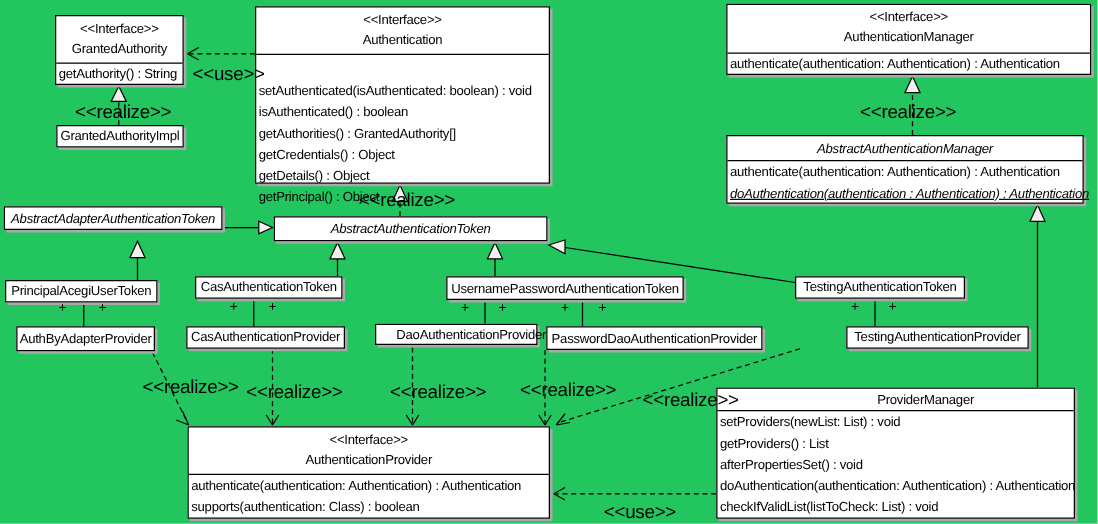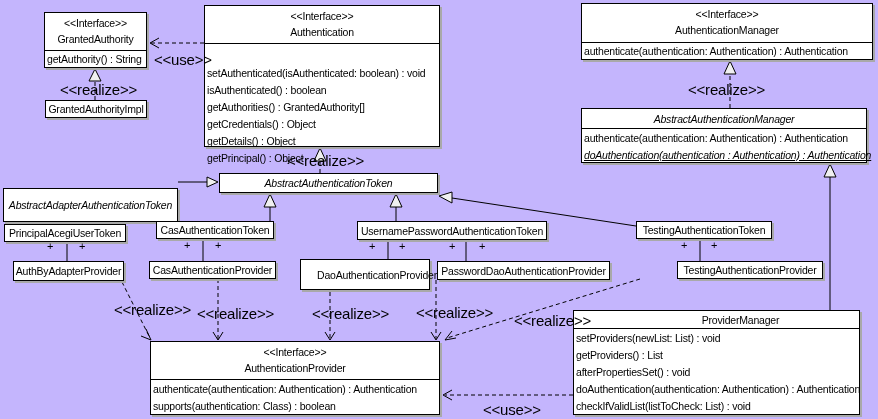--- a/index.html
+++ b/index.html
@@ -1,18 +1,18 @@
 <!DOCTYPE html>
 <html><head>
 <meta charset="utf-8">
 <style>
   html,body{margin:0;padding:0;background:#f0f0f0;}
   #stage{
     position:relative;width:878px;height:419px;overflow:hidden;
-    background:#c4b5fd;
+    background:#22c55e;
     font-family:"Liberation Sans","DejaVu Sans",sans-serif;
     font-size:10.5px;color:#000;letter-spacing:-0.2px;
   }
   svg.wires{position:absolute;left:0;top:0;z-index:1;}
   .cls{
     position:absolute;z-index:2;background:#fff;border:1px solid #000;
     box-shadow:2px 2px 0 #a9a9a9;box-sizing:border-box;
   }
   .cls .hdr{border-bottom:1px solid #000;text-align:center;}
   .cls .hdr .stereo{height:18px;line-height:20px;}
@@ -174,21 +174,21 @@
   </div>
 
   <div class="cls" style="left:581px;top:108px;width:286px;height:55px;">
     <div class="hdr1 italic" style="height:19px;">AbstractAuthenticationManager</div>
     <div class="methods" style="height:34px;">
       <div class="m">authenticate(authentication: Authentication) : Authentication</div>
       <div class="m italic uline">doAuthentication(authentication : Authentication) : Authentication</div>
     </div>
   </div>
 
-  <div class="cls simple italic" style="left:3px;top:188px;width:175px;height:34px;">
+  <div class="cls simple italic" style="left:3px;top:165px;width:175px;height:19px;">
     <span>AbstractAdapterAuthenticationToken</span>
   </div>
 
   <div class="cls simple italic" style="left:219px;top:173px;width:219px;height:20px;">
     <span>AbstractAuthenticationToken</span>
   </div>
 
   <div class="cls simple" style="left:4px;top:224px;width:122px;height:18px;">
     <span>PrincipalAcegiUserToken</span>
   </div>
@@ -206,21 +206,21 @@
   </div>
 
   <div class="cls simple" style="left:13px;top:261px;width:111px;height:20px;">
     <span>AuthByAdapterProvider</span>
   </div>
 
   <div class="cls simple" style="left:149px;top:261px;width:127px;height:18px;">
     <span>CasAuthenticationProvider</span>
   </div>
 
-  <div class="cls simple" style="left:300px;top:259px;width:130px;height:31px;padding-left:24px;">
+  <div class="cls simple" style="left:300px;top:259px;width:130px;height:17px;padding-left:24px;">
     <span>DaoAuthenticationProvider</span>
   </div>
 
   <div class="cls simple" style="left:437px;top:261px;width:173px;height:19px;">
     <span>PasswordDaoAuthenticationProvider</span>
   </div>
 
   <div class="cls simple" style="left:636px;top:261px;width:146px;height:18px;margin-left:41px;">
     <span>TestingAuthenticationProvider</span>
   </div>

